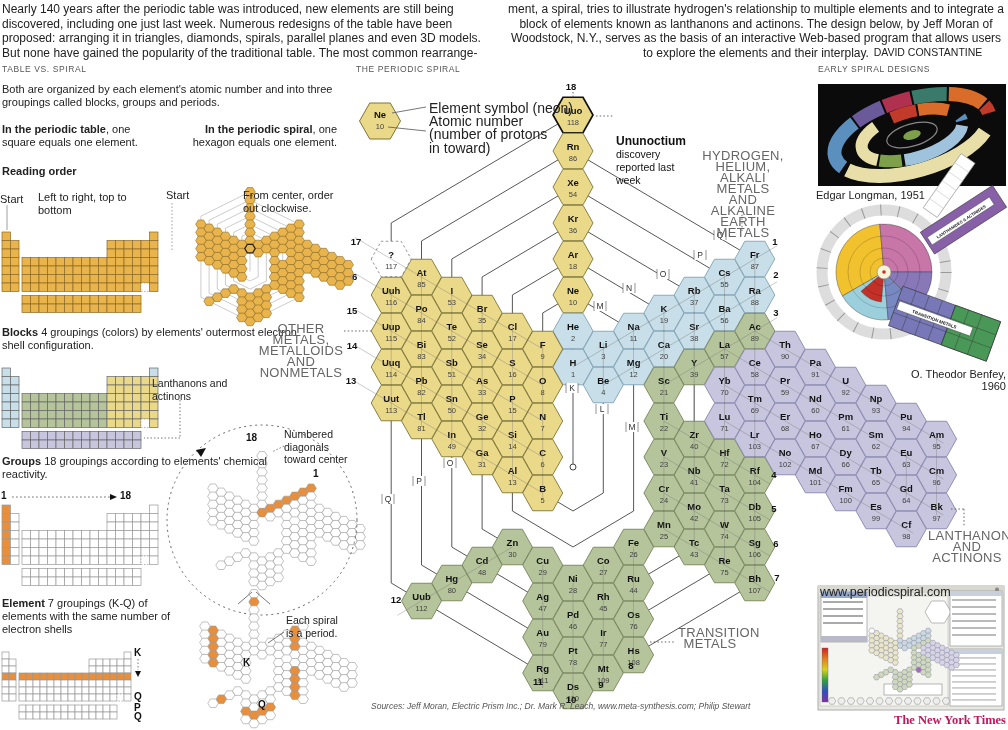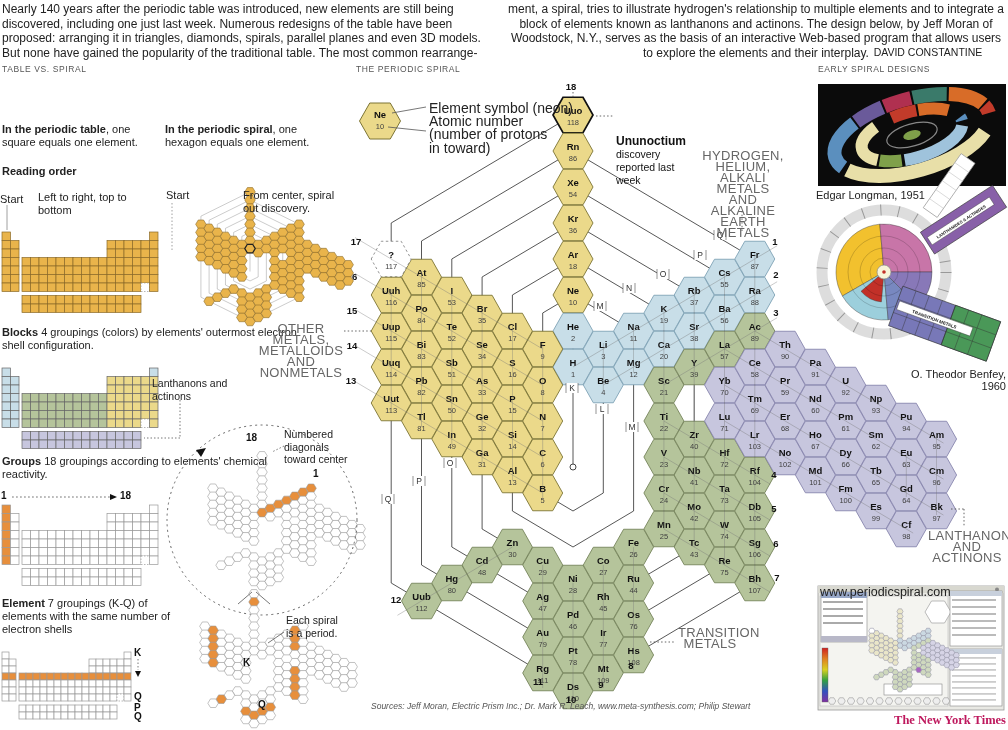--- a/index.html
+++ b/index.html
@@ -1583,28 +1583,29 @@
       <polygon points="953.2579999999999,655.265 954.808,652.5649999999999 957.9079999999999,652.5649999999999 959.458,655.265 957.9079999999999,657.965 954.808,657.965" fill="#D6D4E6" stroke="#99a" stroke-width="0.6"></polygon>
       <polygon points="953.2579999999999,660.125 954.808,657.425 957.9079999999999,657.425 959.458,660.125 957.9079999999999,662.825 954.808,662.825" fill="#D6D4E6" stroke="#99a" stroke-width="0.6"></polygon>
       <polygon points="953.2579999999999,664.985 954.808,662.285 957.9079999999999,662.285 959.458,664.985 957.9079999999999,667.6850000000001 954.808,667.6850000000001" fill="#D6D4E6" stroke="#99a" stroke-width="0.6"></polygon>
     </svg>
 
   <div class="txt intro" style="left:2px;top:2px;width:497px;">Nearly 140 years after the periodic table was introduced, new elements are still being discovered, including one just last week. Numerous redesigns of the table have been proposed: arranging it in triangles, diamonds, spirals, parallel planes and even 3D models. But none have gained the popularity of the traditional table. The most common rearrange-</div>
   <div class="txt intro" style="left:506px;top:2px;width:500px;text-align:center;">ment, a spiral, tries to illustrate hydrogen's relationship to multiple elements and to integrate a block of elements known as lanthanons and actinons. The design below, by Jeff Moran of Woodstock, N.Y., serves as the basis of an interactive Web-based program that allows users to explore the elements and their interplay.</div>
   <div class="txt byline" style="left:850px;top:46px;width:156px;">DAVID CONSTANTINE</div>
 
   <div class="txt cap" style="left:2px;top:64px;">TABLE VS. SPIRAL</div>
+  <div class="txt body" style="left:2px;top:83px;width:334px;">Both are organized by each element's atomic number and into three groupings called blocks, groups and periods.</div>
   <div class="txt body" style="left:2px;top:123px;width:152px;"><b>In the periodic table</b><span>, one square equals one element.</span></div>
-  <div class="txt body" style="left:165px;top:123px;width:172px;"><b>In the periodic spiral</b><span>, one hexagon equals one element.</span></div>
+  <div class="txt body" style="left:165px;top:123px;width:172px;text-align:right;"><b>In the periodic spiral</b><span>, one hexagon equals one element.</span></div>
 
   <div class="txt body" style="left:2px;top:165px;font-weight:bold;">Reading order</div>
   <div class="txt body" style="left:0px;top:193px;">Start</div>
   <div class="txt body" style="left:38px;top:191px;width:112px;">Left to right, top to bottom</div>
   <div class="txt body" style="left:166px;top:189px;">Start</div>
-  <div class="txt body" style="left:243px;top:189px;width:98px;">From center, spiral out discovery.</div>
+  <div class="txt body" style="left:243px;top:189px;width:98px;">From center, order out clockwise.</div>
 
   <div class="txt body" style="left:2px;top:326px;width:298px;"><b>Blocks</b><span> 4 groupings (colors) by elements' outermost electron shell configuration.</span></div>
   <div class="txt callout" style="left:152px;top:377px;width:92px;">Lanthanons and actinons</div>
 
   <div class="txt body" style="left:2px;top:455px;width:300px;"><b>Groups</b><span> 18 groupings according to elements' chemical reactivity.</span></div>
   <div class="txt bignum" style="left:1px;top:490px;">1</div>
   <div class="txt bignum" style="left:120px;top:490px;">18</div>
   <div class="txt callout pre" style="left:284px;top:428px;width:72px;">Numbered
 diagonals
 toward center</div>

